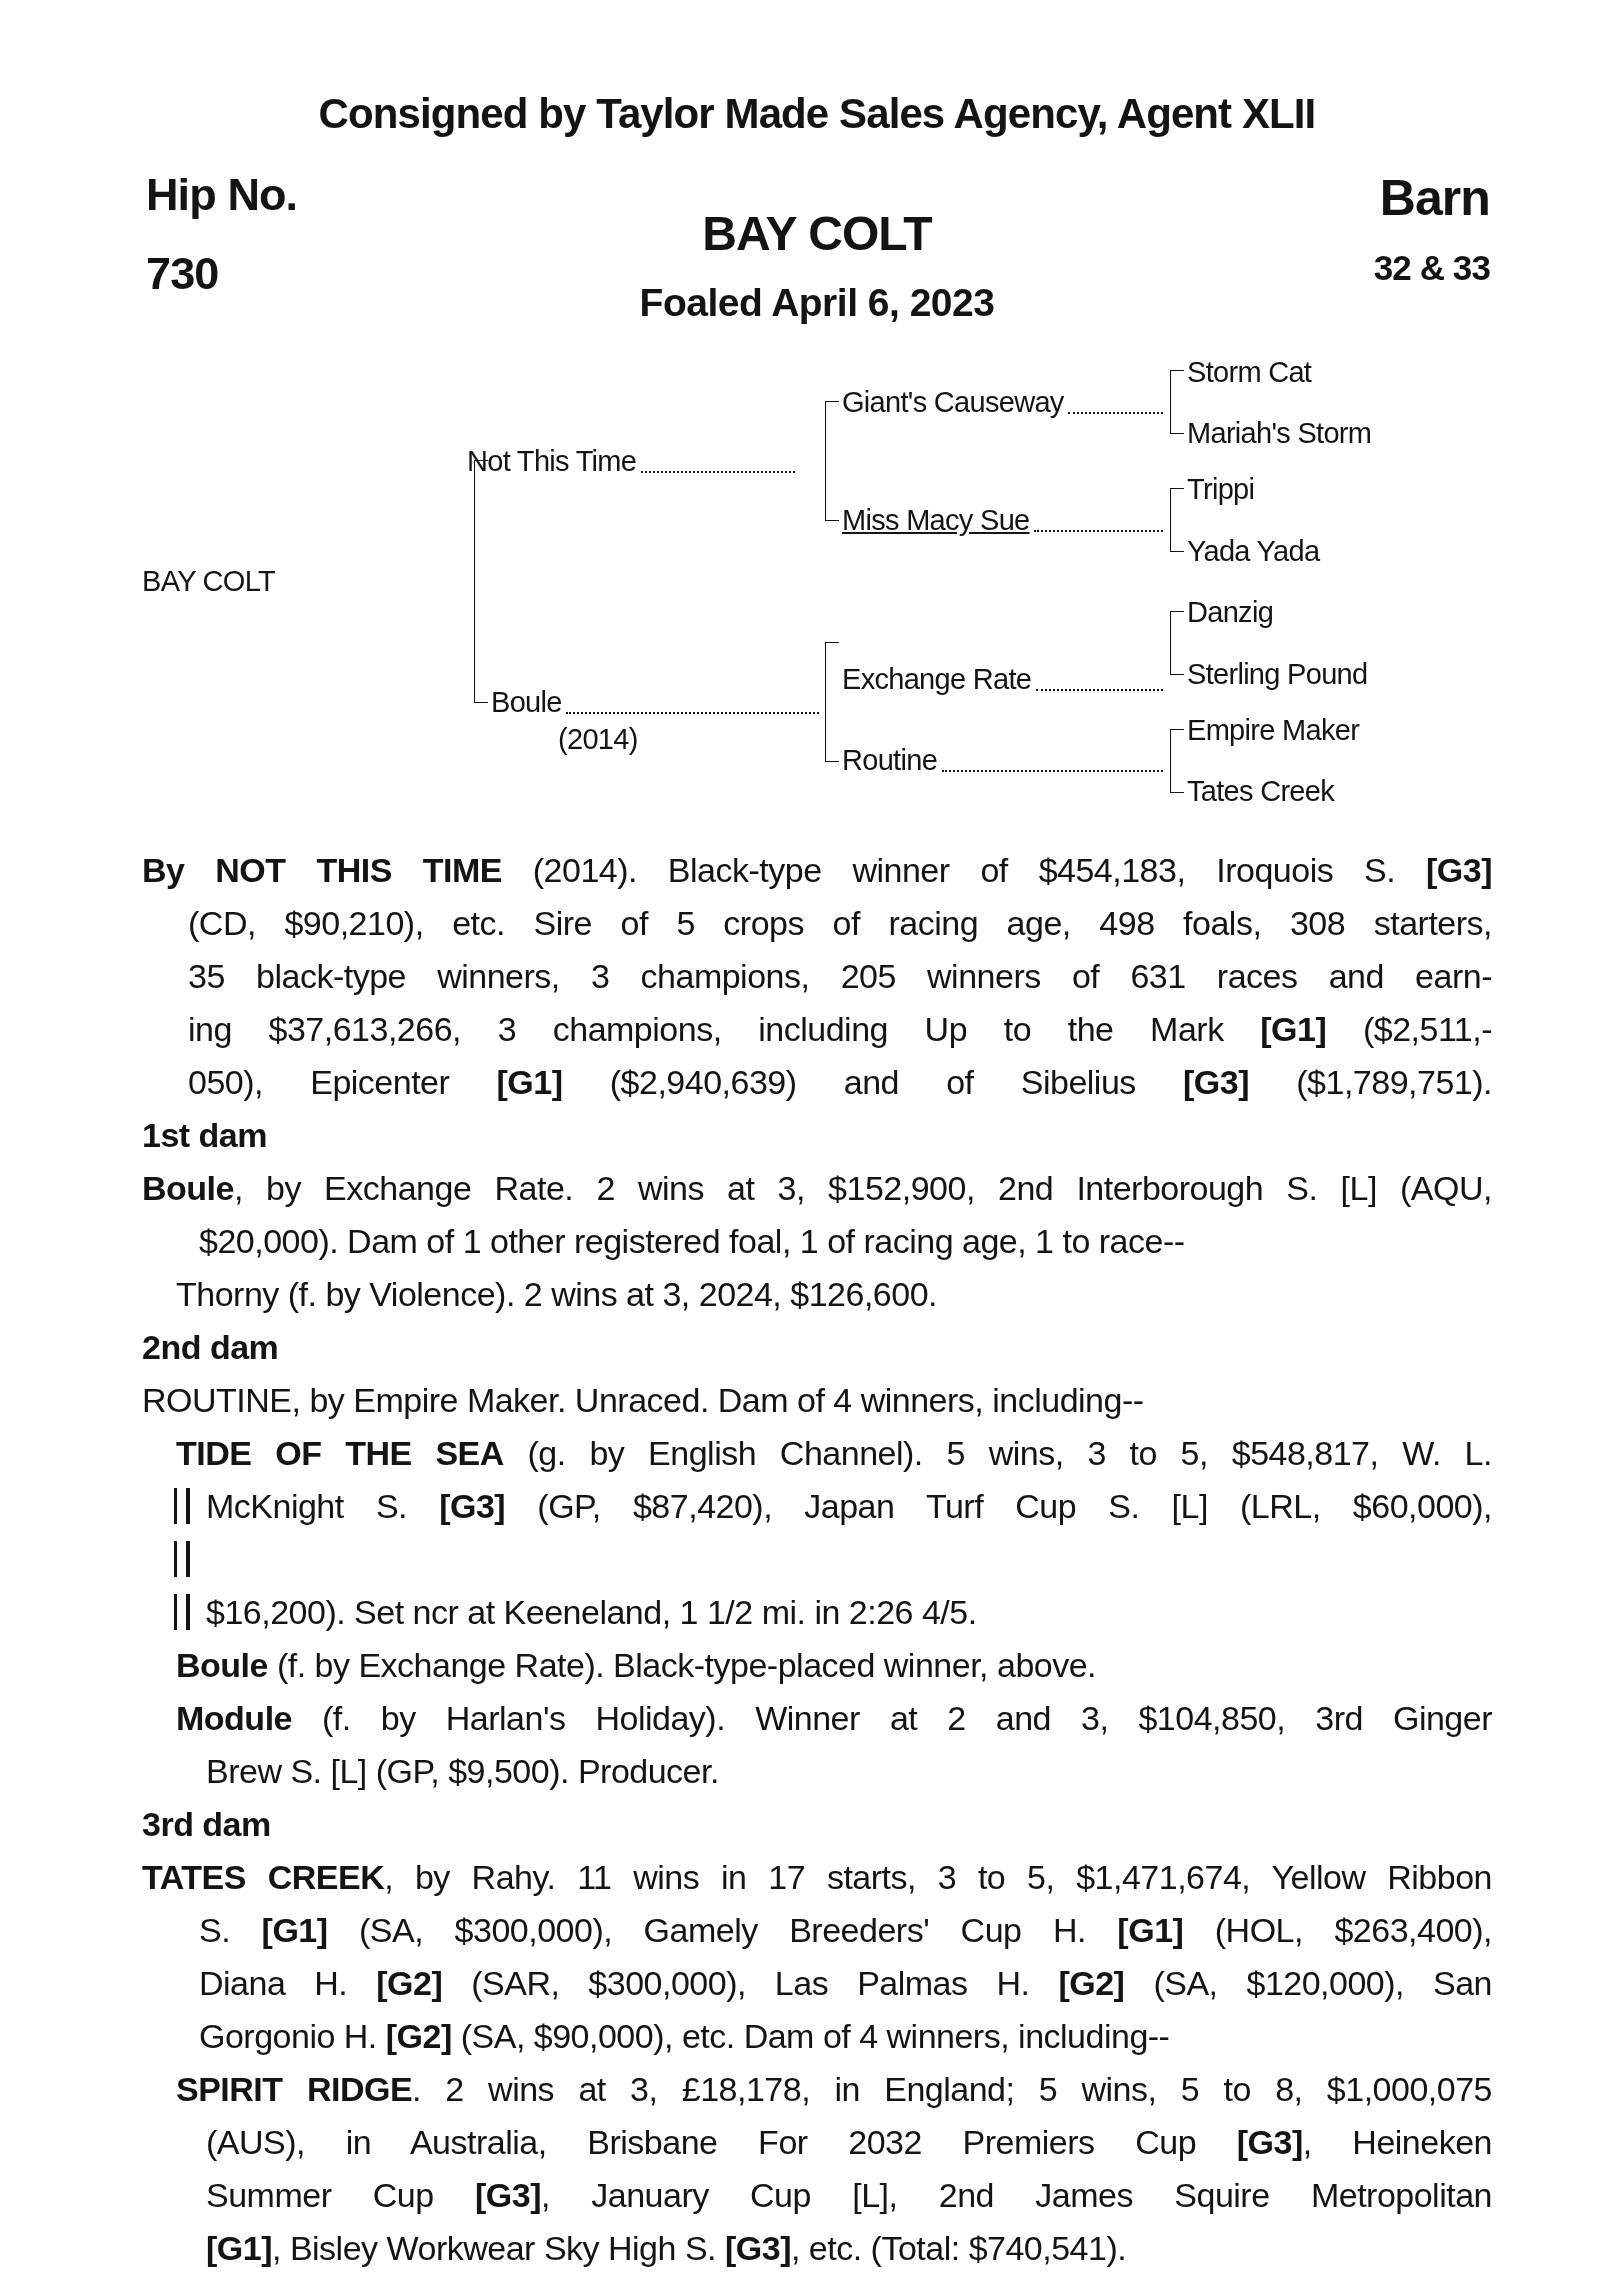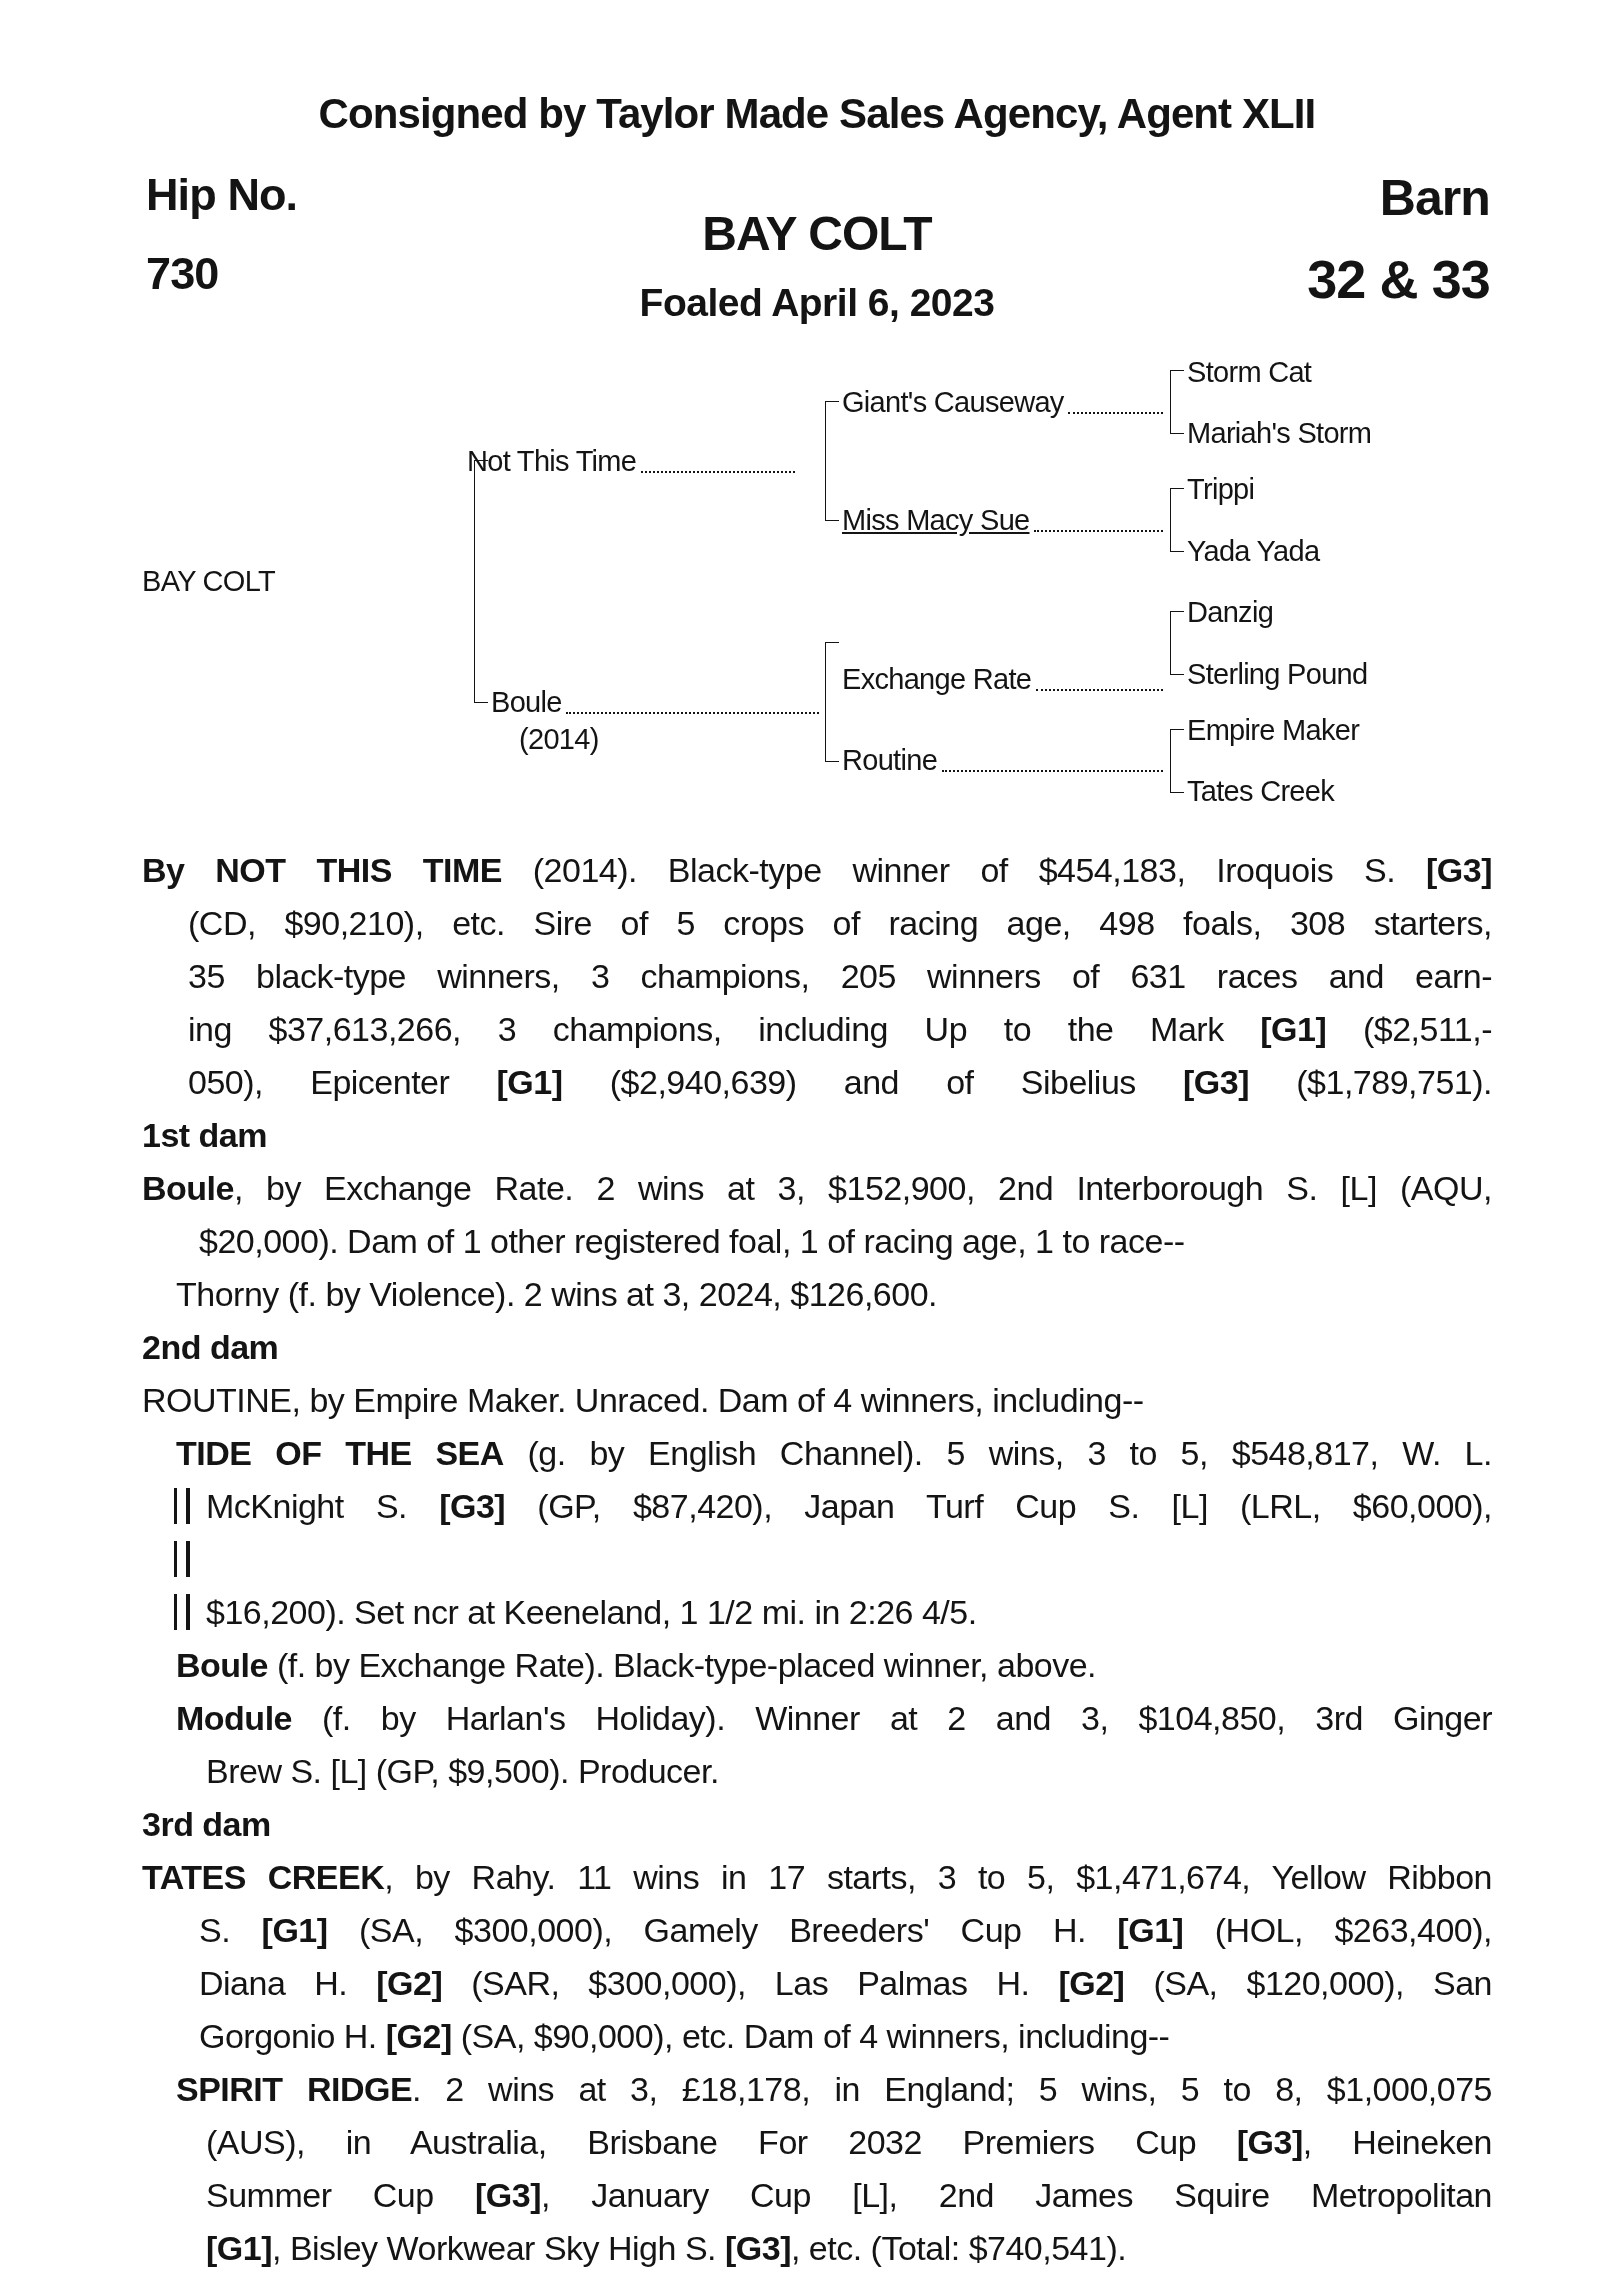--- a/index.html
+++ b/index.html
@@ -7,21 +7,21 @@
   .page{position:relative;width:1616px;height:3227px;background:var(--paper);
         font-family:"Liberation Sans",sans-serif;color:var(--ink);overflow:hidden;}
   .b{font-weight:bold;}
 
   
   .consign{position:absolute;left:142px;top:90px;width:1350px;text-align:center;
            font-weight:bold;font-size:42px;letter-spacing:-0.9px;white-space:nowrap;}
   .hip-label{position:absolute;left:146px;top:169px;font-weight:bold;font-size:45px;letter-spacing:-0.9px;}
   .hip-num{position:absolute;left:146px;top:248px;font-weight:bold;font-size:45px;letter-spacing:-0.9px;}
   .barn-label{position:absolute;right:126px;top:169px;font-weight:bold;font-size:50px;letter-spacing:-0.9px;}
-  .barn-num{position:absolute;right:126px;top:248px;font-weight:bold;font-size:54px;letter-spacing:-0.9px;}
+  .barn-num{position:absolute;right:126px;top:248px;font-weight:bold;font-size:35px;letter-spacing:-0.9px;}
   .title{position:absolute;left:142px;top:206px;width:1350px;text-align:center;
          font-weight:bold;font-size:48px;letter-spacing:-0.9px;}
   .foaled{position:absolute;left:142px;top:281px;width:1350px;text-align:center;
           font-weight:bold;font-size:39px;letter-spacing:-0.5px;}
 
   
   .pe{position:absolute;height:37px;font-size:29px;line-height:37px;letter-spacing:-0.7px;
       display:flex;align-items:flex-end;white-space:nowrap;}
   .pe .nm{flex:0 0 auto;}
   .pe .ld{flex:1 1 auto;border-bottom:2.8px dotted var(--ink);margin:0 2.8px 7.3px 4.6px;}
@@ -59,21 +59,21 @@
     </div>
 
     <div class="pe" style="left:467px;top:443px;width:331px;">
       <span class="nm">Not This Time</span>
       <span class="ld"></span>
     </div>
     <div class="pe" style="left:491px;top:684px;width:331px;">
       <span class="nm">Boule</span>
       <span class="ld"></span>
     </div>
-    <div class="yr" style="left:519px;top:721px;">(2014)</div>
+    <div class="yr" style="left:558px;top:721px;">(2014)</div>
 
     <div class="pe" style="left:842px;top:384px;width:324px;">
       <span class="nm">Giant's Causeway</span>
       <span class="ld"></span>
     </div>
     <div class="pe" style="left:842px;top:502px;width:324px;text-decoration:underline;">
       <span class="nm">Miss Macy Sue</span>
       <span class="ld"></span>
     </div>
     <div class="pe" style="left:842px;top:625px;width:324px;margin-top:36px;">

